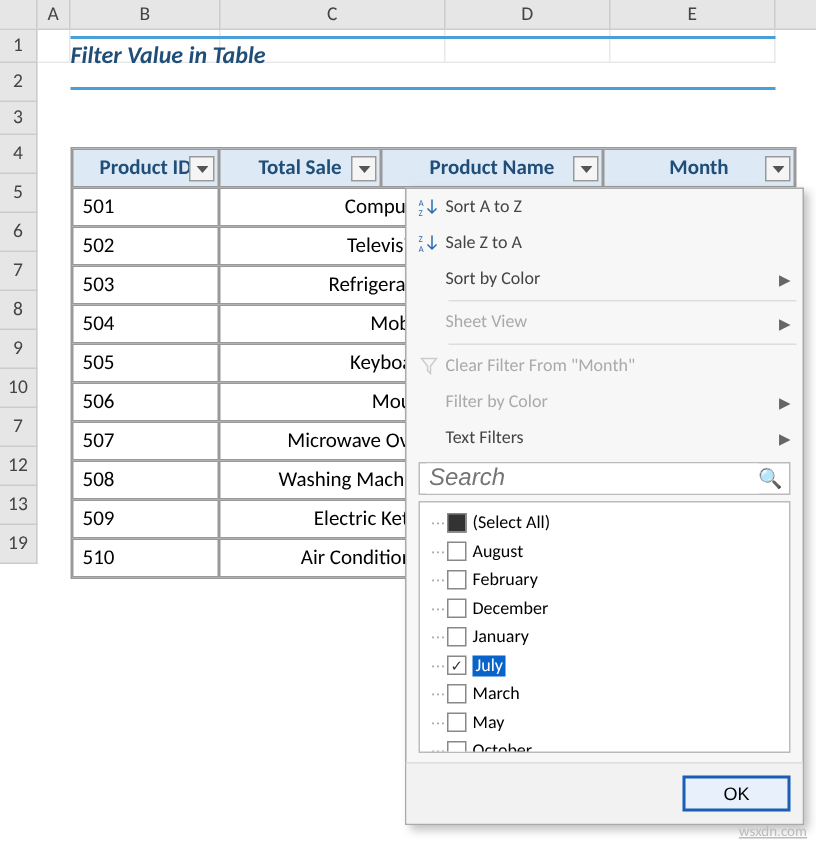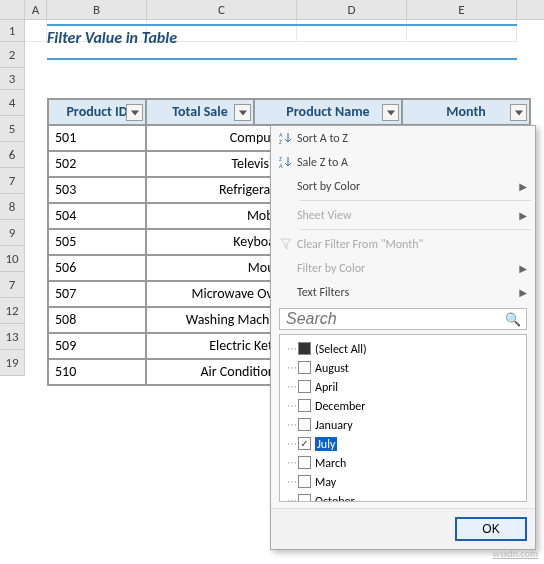--- a/index.html
+++ b/index.html
@@ -457,21 +457,21 @@
           <span class="check-label">(Select All)</span>
         </div>
       <div class="check-row">
           <span class="dots">⋯</span>
           <span class="chk"></span>
           <span class="check-label">August</span>
         </div>
       <div class="check-row">
           <span class="dots">⋯</span>
           <span class="chk"></span>
-          <span class="check-label">April</span>
+          <span class="check-label">February</span>
         </div>
       <div class="check-row">
           <span class="dots">⋯</span>
           <span class="chk"></span>
           <span class="check-label">December</span>
         </div>
       <div class="check-row">
           <span class="dots">⋯</span>
           <span class="chk"></span>
           <span class="check-label">January</span>

